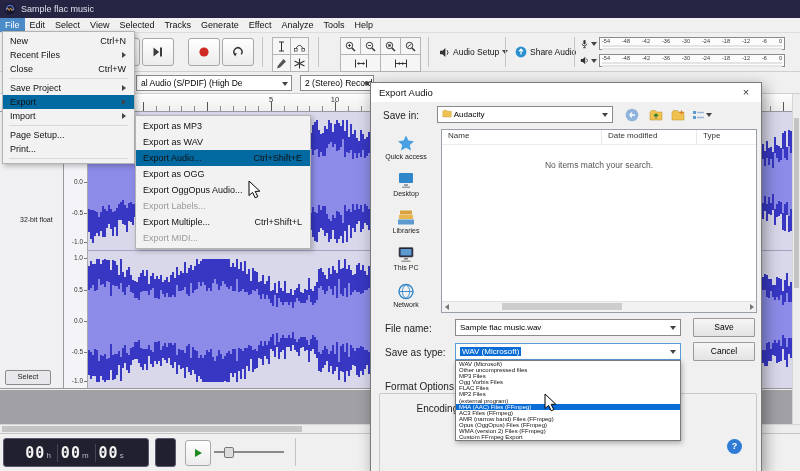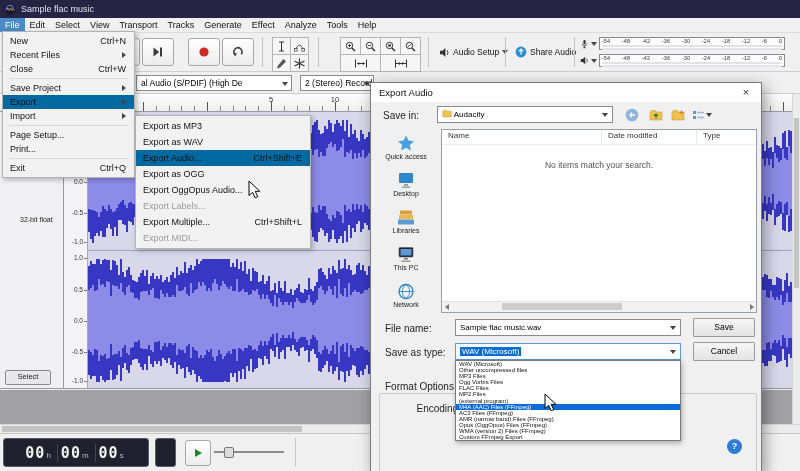--- a/index.html
+++ b/index.html
@@ -144,21 +144,21 @@
       <path d="M3.1,6.2 q0.7,-2.6 1.4,0 q0.7,2.6 1.4,0 q0.7,-2.6 1.4,0 q0.7,2.6 1.4,0" stroke="#e8a33d" stroke-width="0.9" fill="none"></path>
     </svg>
     <span class="title-text">Sample flac music</span>
   </div>
 
   <div class="menubar">
       <div class="menu-item active">File</div>
       <div class="menu-item">Edit</div>
       <div class="menu-item">Select</div>
       <div class="menu-item">View</div>
-      <div class="menu-item">Transport</div>
+      <div class="menu-item">Selected</div>
       <div class="menu-item">Tracks</div>
       <div class="menu-item">Generate</div>
       <div class="menu-item">Effect</div>
       <div class="menu-item">Analyze</div>
       <div class="menu-item">Tools</div>
       <div class="menu-item">Help</div>
     </div>
 
   <div class="toolbar1">
     <div class="tbtn" style="left:6px">
@@ -1904,24 +1904,20 @@
         <span class="marrow"></span>
       </div>
       <div class="menu-sep"></div>
       <div class="menu-row">
         <span class="ml">Page Setup...</span>
       </div>
       <div class="menu-row">
         <span class="ml">Print...</span>
       </div>
       <div class="menu-sep"></div>
-      <div class="menu-row">
-        <span class="ml">Exit</span>
-        <span class="ms">Ctrl+Q</span>
-      </div>
     </div>
 
   <div class="export-menu">
       <div class="menu-row sub">
         <span class="ml">Export as MP3</span>
       </div>
       <div class="menu-row sub">
         <span class="ml">Export as WAV</span>
       </div>
       <div class="menu-row sub hl">

